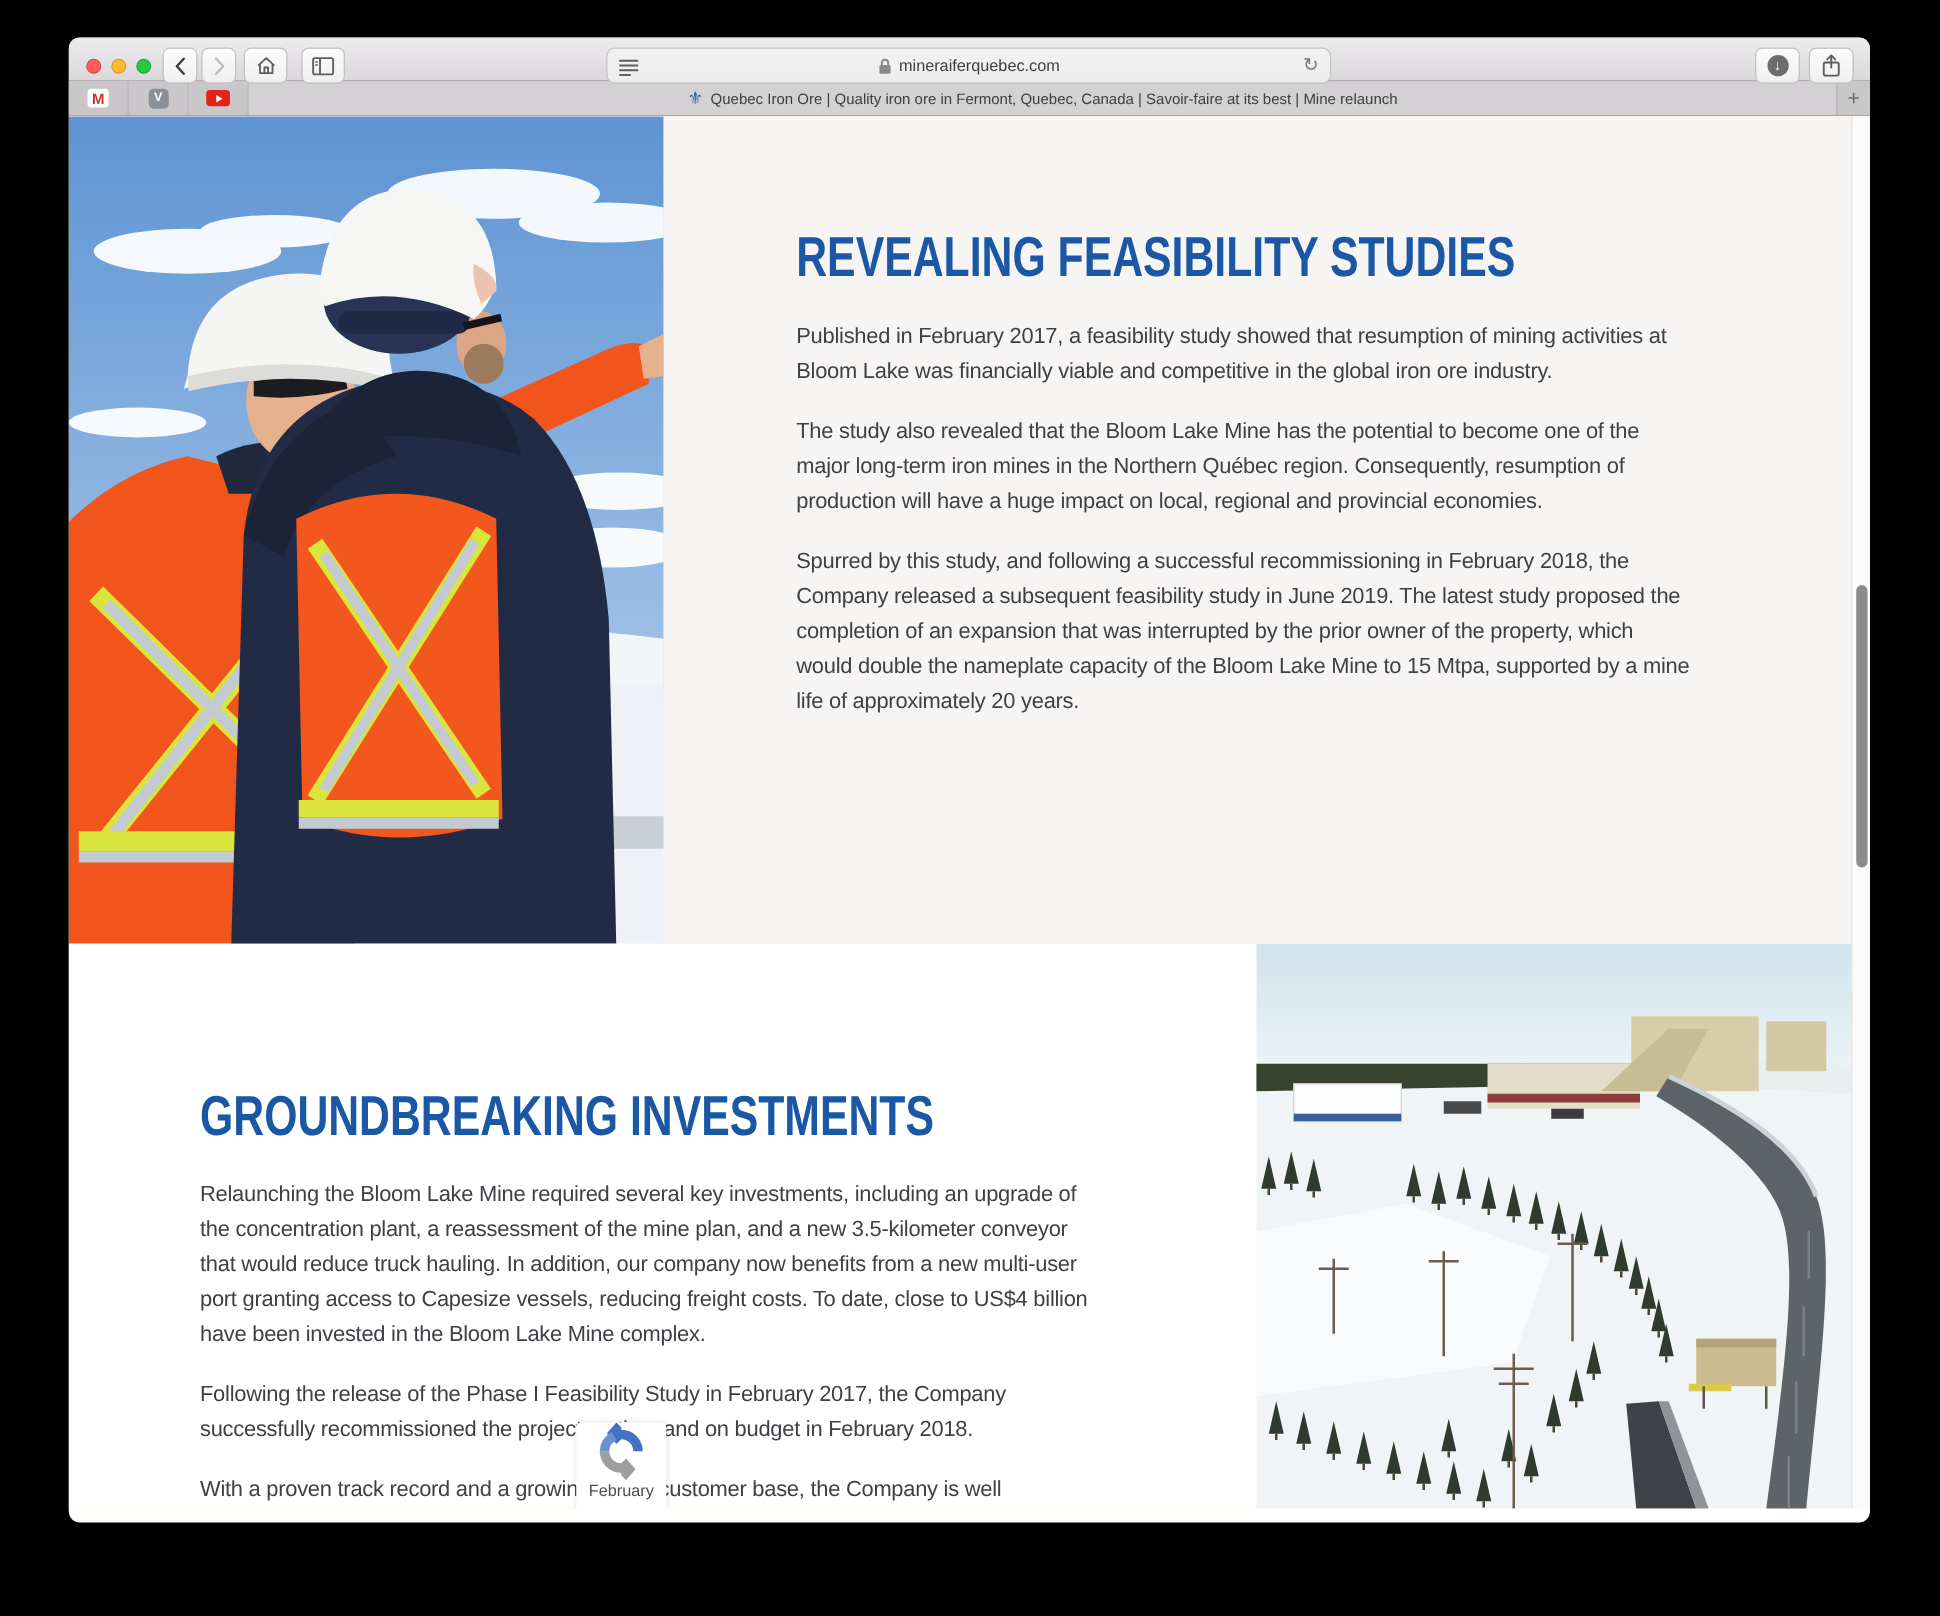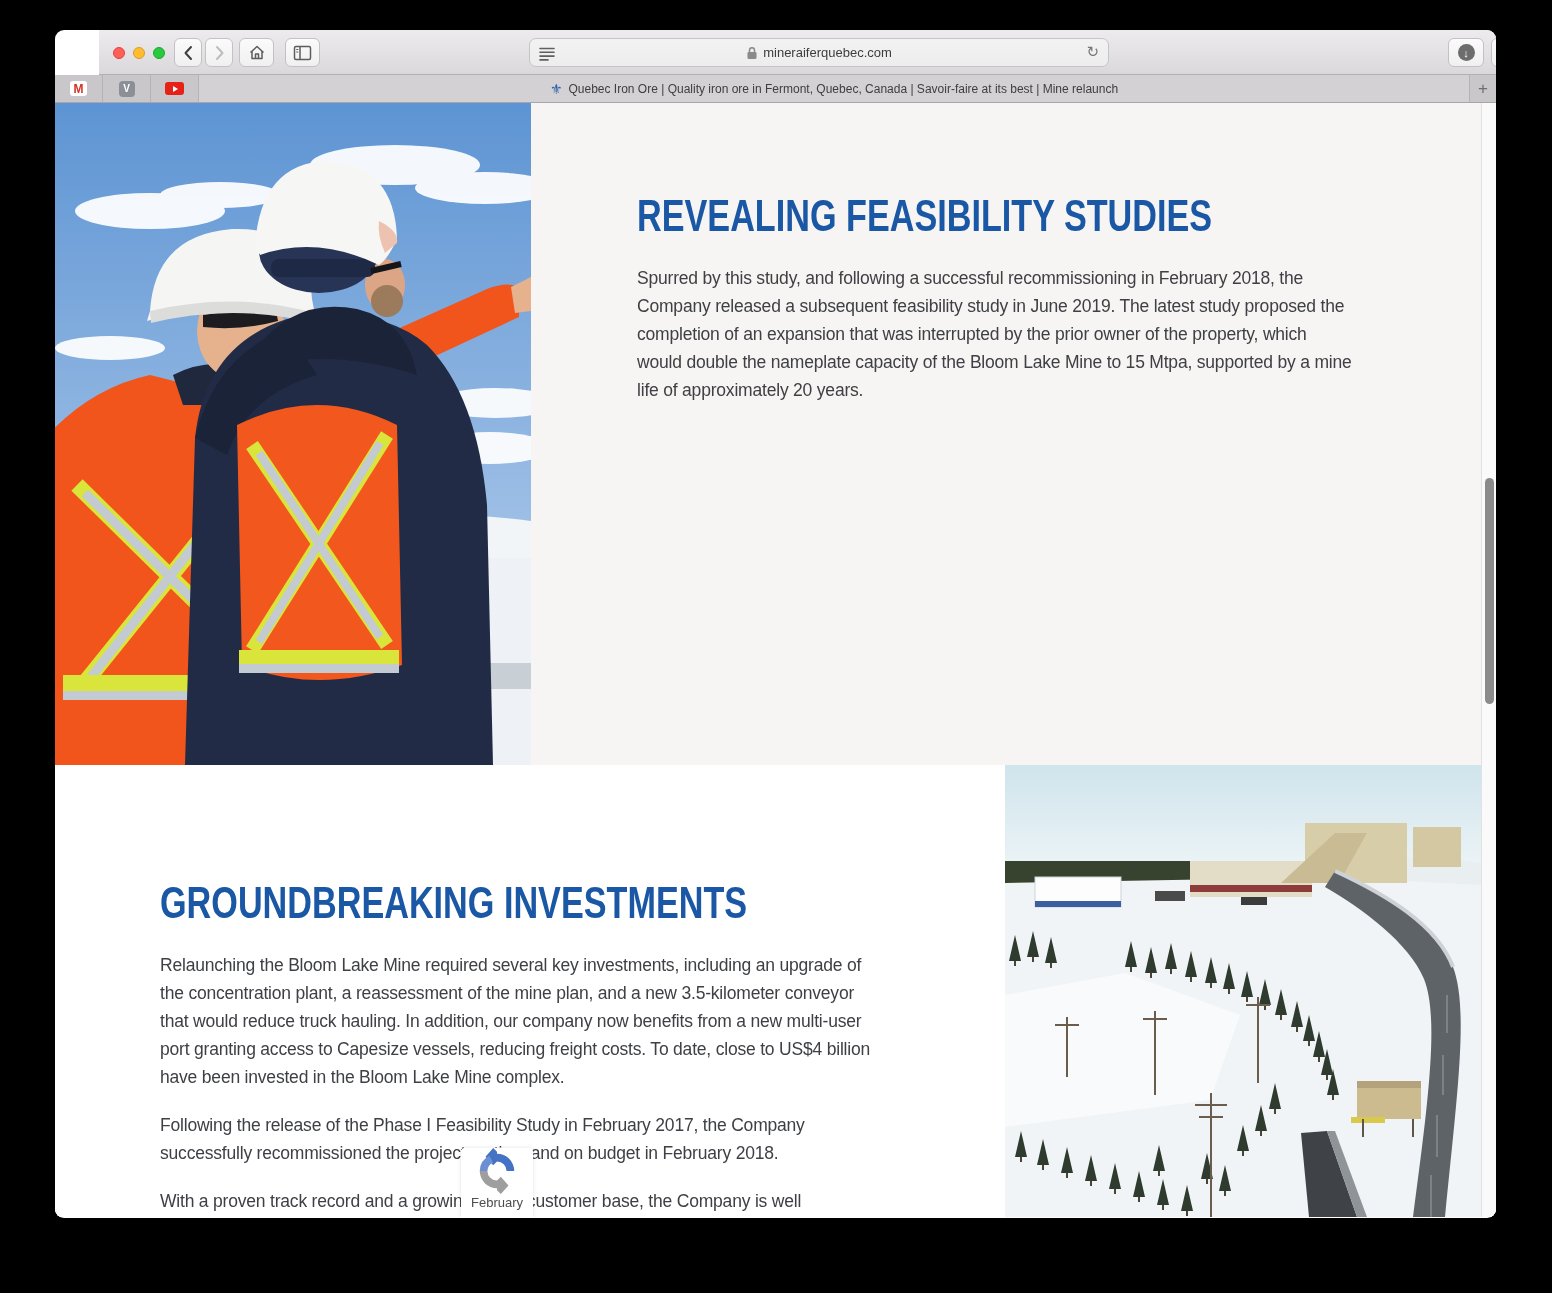--- a/index.html
+++ b/index.html
@@ -3,22 +3,22 @@
 <meta charset="utf-8">
 <style>
   * { box-sizing: border-box; margin: 0; padding: 0; }
   html,body { width:1552px; height:1293px; background:#000; font-family:"Liberation Sans", sans-serif; overflow:hidden; }
 
   .window { position:absolute; left:55px; top:30px; width:1441px; height:1188px;
             border-radius:9px; overflow:hidden; background:#fff;
             box-shadow:0 22px 60px rgba(0,0,0,.55); }
 
   
-  .toolbar { position:relative; height:45px; background:linear-gradient(#edebed,#dad8da);
-             border-bottom:1px solid #b2b0b2;margin-left:44px; }
+  .toolbar { position:relative; height:35px; background:linear-gradient(#edebed,#dad8da);
+             border-bottom:1px solid #b2b0b2; }
   .lights { position:absolute; left:14px; top:17px; display:flex; gap:8px; }
   .light { width:12px; height:12px; border-radius:50%; }
   .light.red    { background:#ff5f57; border:1px solid #e0443e; }
   .light.yellow { background:#febc2e; border:1px solid #d89e24; }
   .light.green  { background:#28c840; border:1px solid #1aab29; }
 
   .tb-btn { position:absolute; top:8px; height:29px; border-radius:6px;
             background:linear-gradient(#fcfbfc,#f1f0f1); border:1px solid #c3c1c3;
             display:flex; align-items:center; justify-content:center; color:#5d5d5d; }
   .navgroup { position:absolute; left:75px; top:8px; display:flex; gap:3px; }
@@ -252,20 +252,22 @@
         <path d="M200,142 Q206,60 272,58 Q340,62 342,136 Q333,156 324,162 Q262,132 205,152 Z" fill="#f6f6f4"></path>
         <path d="M324,118 Q344,128 342,140 L330,150 Q322,132 324,118 Z" fill="#eec2b0"></path>
         <line x1="316" y1="168" x2="346" y2="161" stroke="#15161a" stroke-width="6"></line>
       </g>
     </svg>
 
     <div class="sec1-bg"></div>
 
     <div class="sec1-text">
       <h1 class="h-blue"><span>REVEALING FEASIBILITY STUDIES</span></h1>
+      <p class="body-p">Published in February 2017, a feasibility study showed that resumption of mining activities at Bloom Lake was financially viable and competitive in the global iron ore industry.</p>
+      <p class="body-p">The study also revealed that the Bloom Lake Mine has the potential to become one of the major long-term iron mines in the Northern Québec region. Consequently, resumption of production will have a huge impact on local, regional and provincial economies.</p>
       <p class="body-p">Spurred by this study, and following a successful recommissioning in February 2018, the Company released a subsequent feasibility study in June 2019. The latest study proposed the completion of an expansion that was interrupted by the prior owner of the property, which would double the nameplate capacity of the Bloom Lake Mine to 15 Mtpa, supported by a mine life of approximately 20 years.</p>
     </div>
 
     <div class="sec2">
       <div class="sec2-text">
         <h1 class="h-blue"><span>GROUNDBREAKING INVESTMENTS</span></h1>
         <p class="body-p">Relaunching the Bloom Lake Mine required several key investments, including an upgrade of the concentration plant, a reassessment of the mine plan, and a new 3.5-kilometer conveyor that would reduce truck hauling. In addition, our company now benefits from a new multi-user port granting access to Capesize vessels, reducing freight costs. To date, close to US$4 billion have been invested in the Bloom Lake Mine complex.</p>
         <p class="body-p">Following the release of the Phase I Feasibility Study in February 2017, the Company successfully recommissioned the project on time and on budget in February 2018.</p>
         <p class="body-p">With a proven track record and a growing global customer base, the Company is well</p>
       </div>

